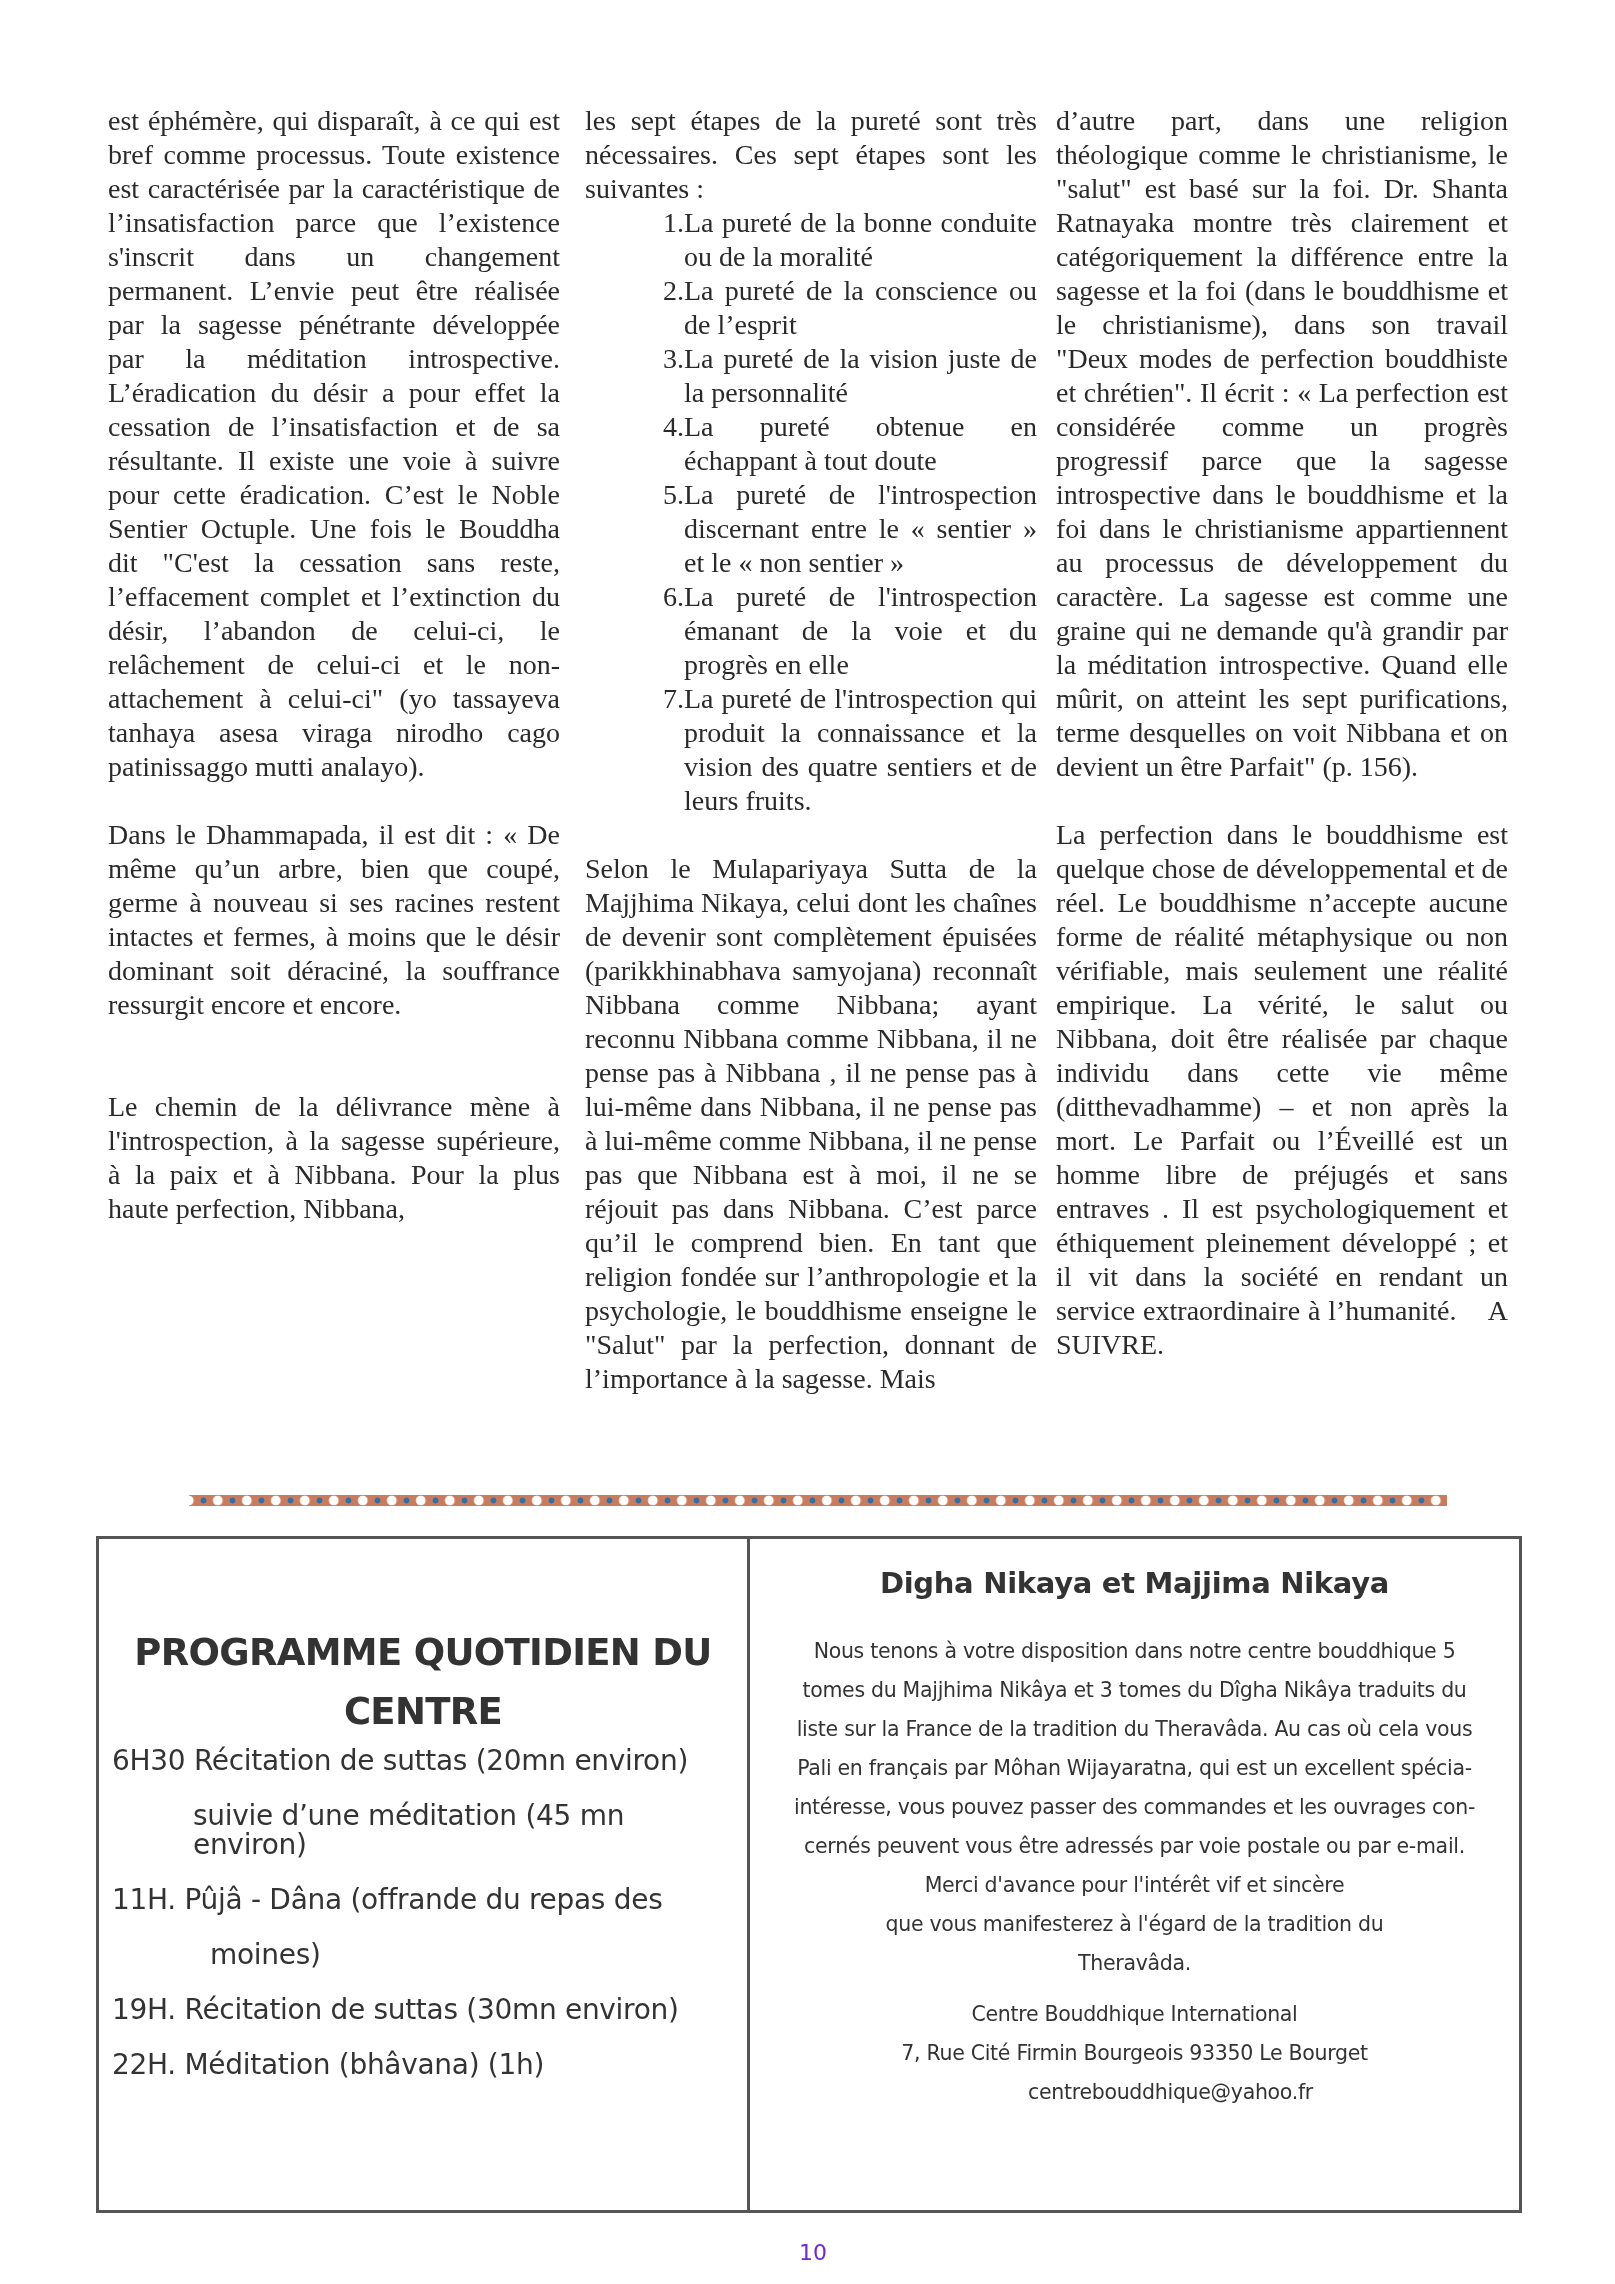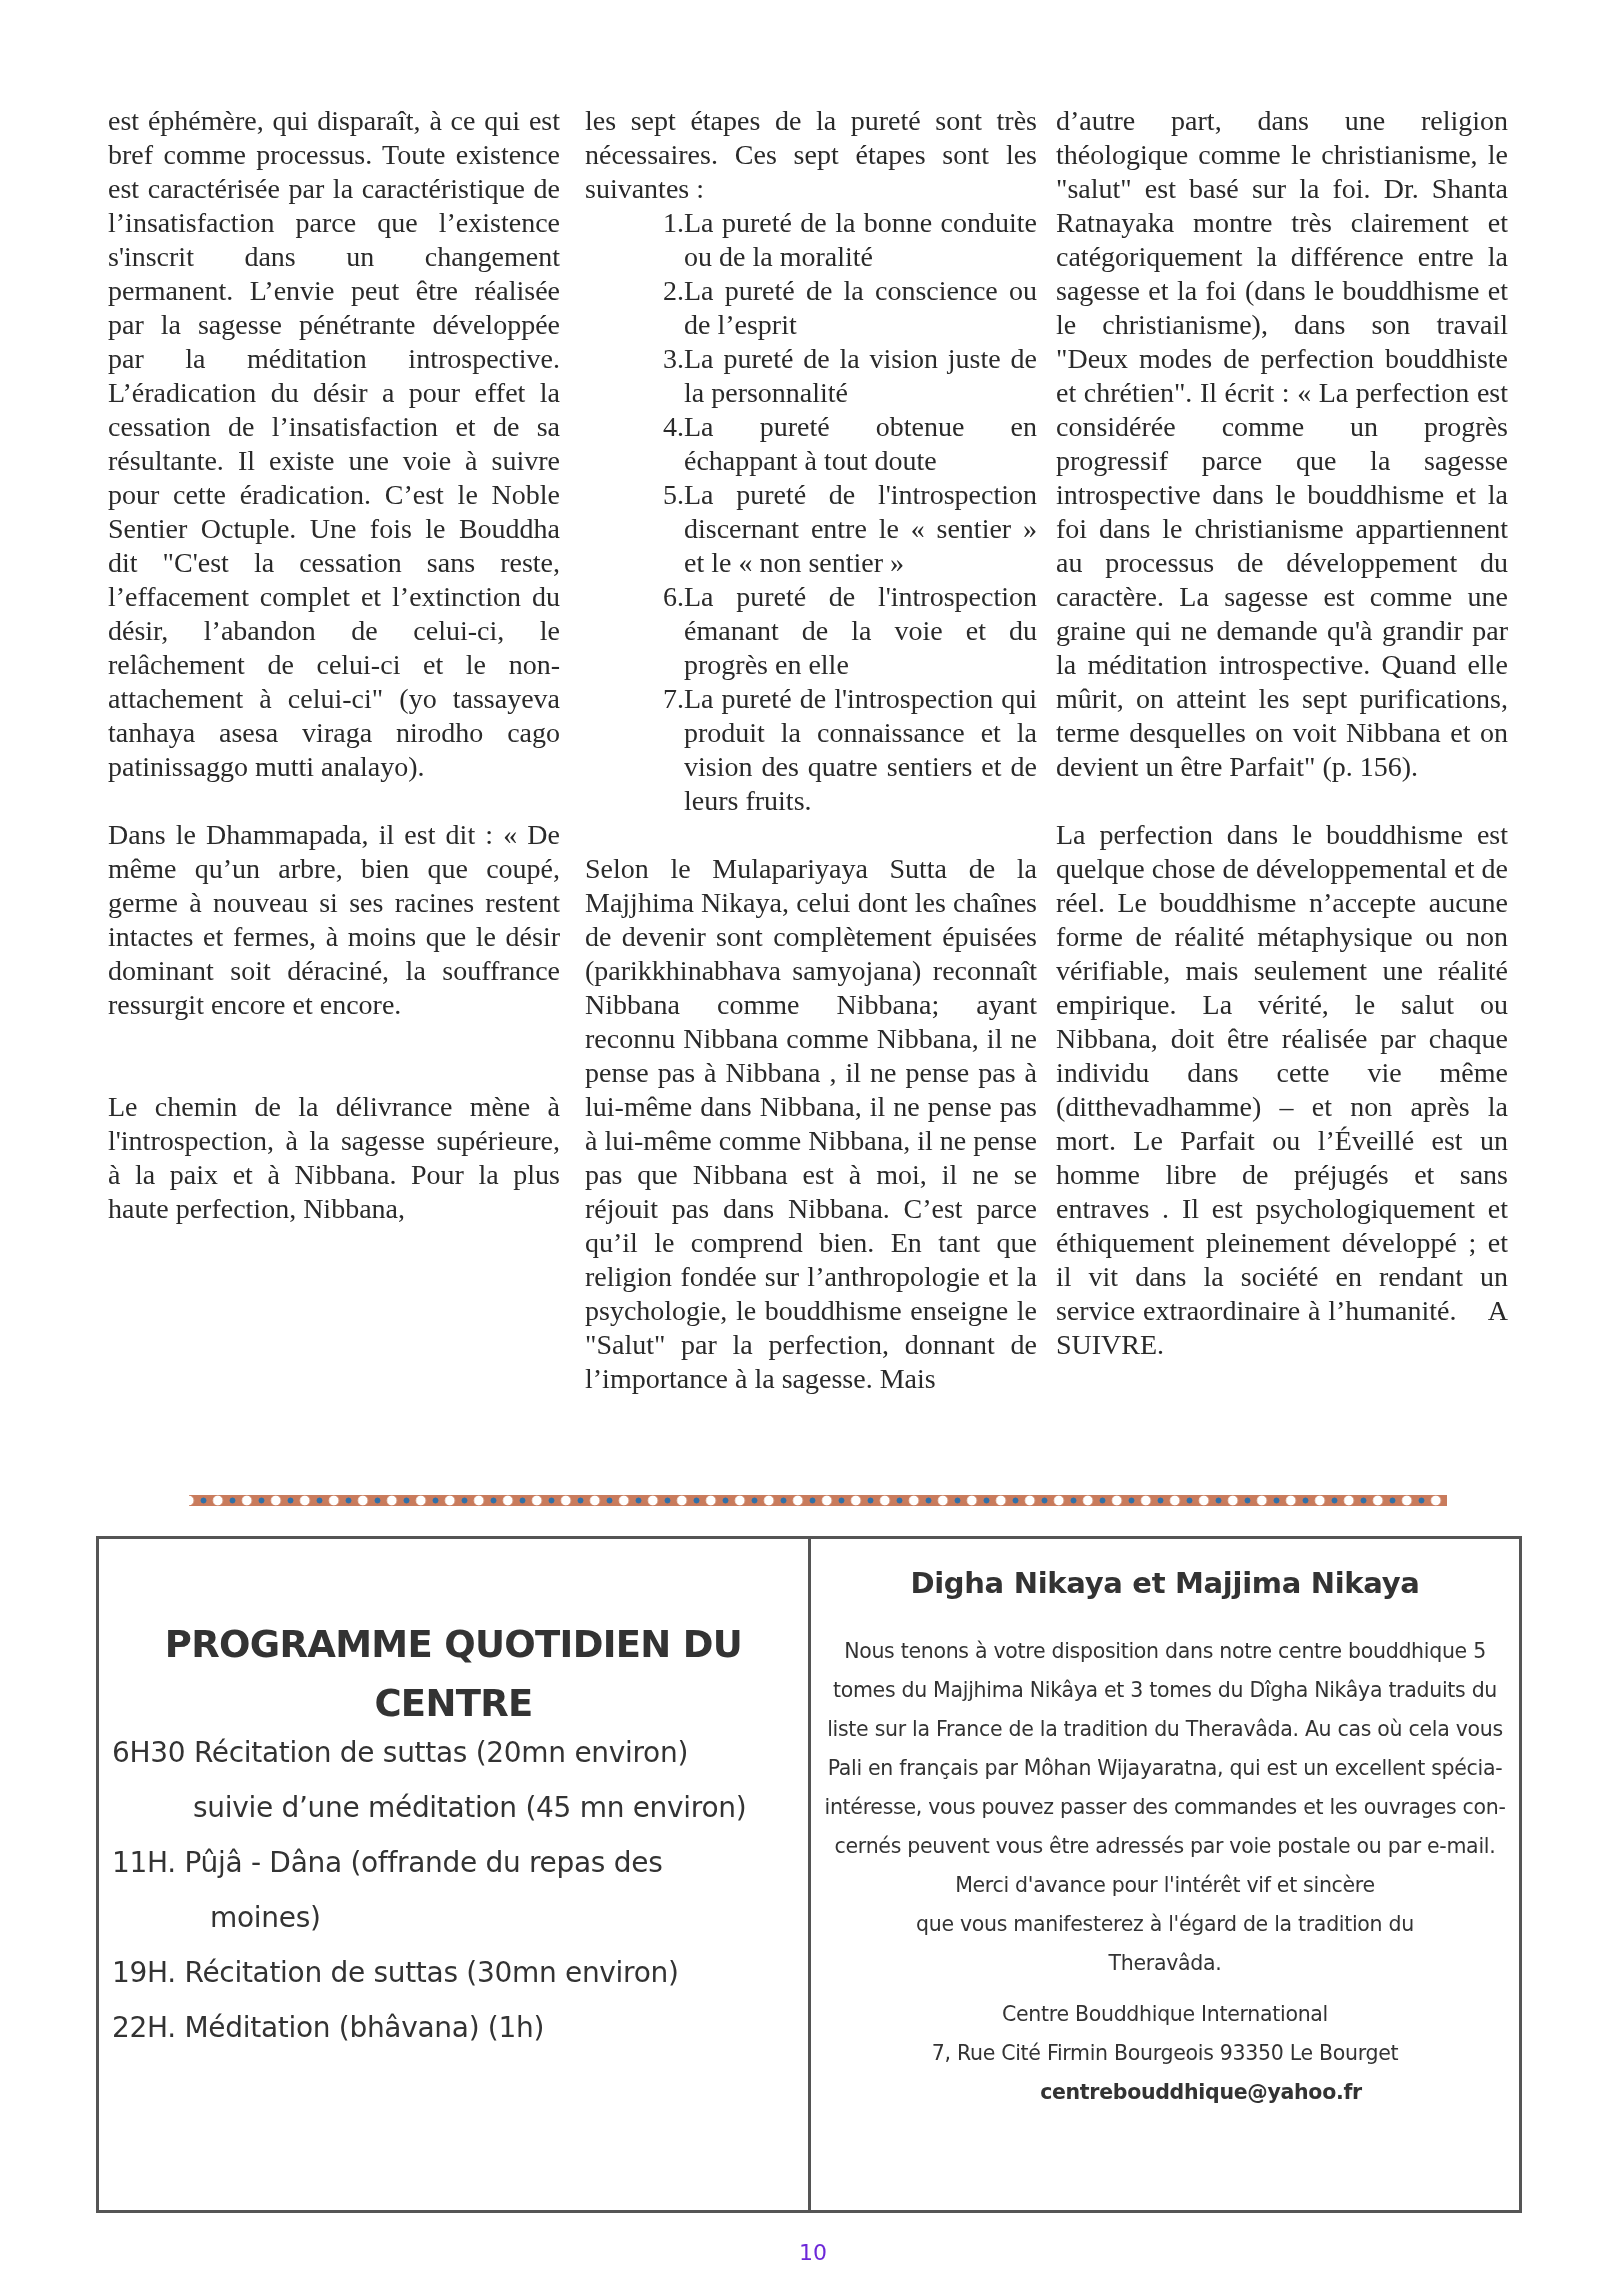--- a/index.html
+++ b/index.html
@@ -26,33 +26,33 @@
       radial-gradient(circle at 50% 50%, #2f6fa8 0 2.6px, transparent 3.3px),
       radial-gradient(circle at 50% 50%, #ffffff 0 4.6px, transparent 5.2px);
     background-size: 29px 11px, 29px 11px;
     background-position: 0 0, 14.3px 0;
   }
   .boxwrap {
     position: absolute; left: 96px; top: 1536px; width: 1426px; height: 677px;
     border: 3.9px solid #555; box-sizing: border-box; display: flex;
     font-family: "DejaVu Sans", "Liberation Sans", sans-serif; color: #333;
   }
-  .box-left { width: 712px; border-right: 3.9px solid #555; box-sizing: border-box; padding: 4px 13px; position: relative; }
+  .box-left { width: 651px; border-right: 3.9px solid #555; box-sizing: border-box; padding: 12px 13px; position: relative; }
   .box-right { flex: 1; padding: 0 13px; text-align: center; position: relative; }
   .prog-title {
     font-weight: bold; font-size: 37px; line-height: 59px; text-align: center;
     margin-top: 72px; letter-spacing: -0.7px;
   }
   .prog-line { font-size: 28px; line-height: 29px; margin-top: 26px; letter-spacing: -0.3px; }
   .prog-line.indent { padding-left: 81px; }
   .dn-title { font-weight: bold; font-size: 29px; margin-top: 25px; line-height: 39px; letter-spacing: -0.3px; }
   .dn-body { font-size: 20.5px; line-height: 39px; margin-top: 29px; letter-spacing: -0.3px; }
   .dn-line { margin: 0; }
   .dn-sp { height: 11.7px; }
-  .dn-email { font-weight: bold; padding-left: 72px; }
+  .dn-email { font-weight: normal; padding-left: 72px; }
   .pagenum {
     position: absolute; left: 799px; top: 2240px; font-family: "DejaVu Sans", sans-serif;
     font-size: 22px; color: #6d28d9;
   }
 </style>
 </head>
 <body>
 
 <div class="col" id="col1">
   <p>est éphémère, qui disparaît, à ce qui est bref comme processus. Toute existence est caractérisée par la caractéristique de l’insatisfaction parce que l’existence s'inscrit dans un changement permanent. L’envie peut être réalisée par la sagesse pénétrante développée par la méditation introspective. L’éradication du désir a pour effet la cessation de l’insatisfaction et de sa résultante. Il existe une voie à suivre pour cette éradication. C’est le Noble Sentier Octuple. Une fois le Bouddha dit "C'est la cessation sans reste, l’effacement complet et l’extinction du désir, l’abandon de celui-ci, le relâchement de celui-ci et le non-attachement à celui-ci" (yo tassayeva tanhaya asesa viraga nirodho cago patinissaggo mutti analayo).</p>

